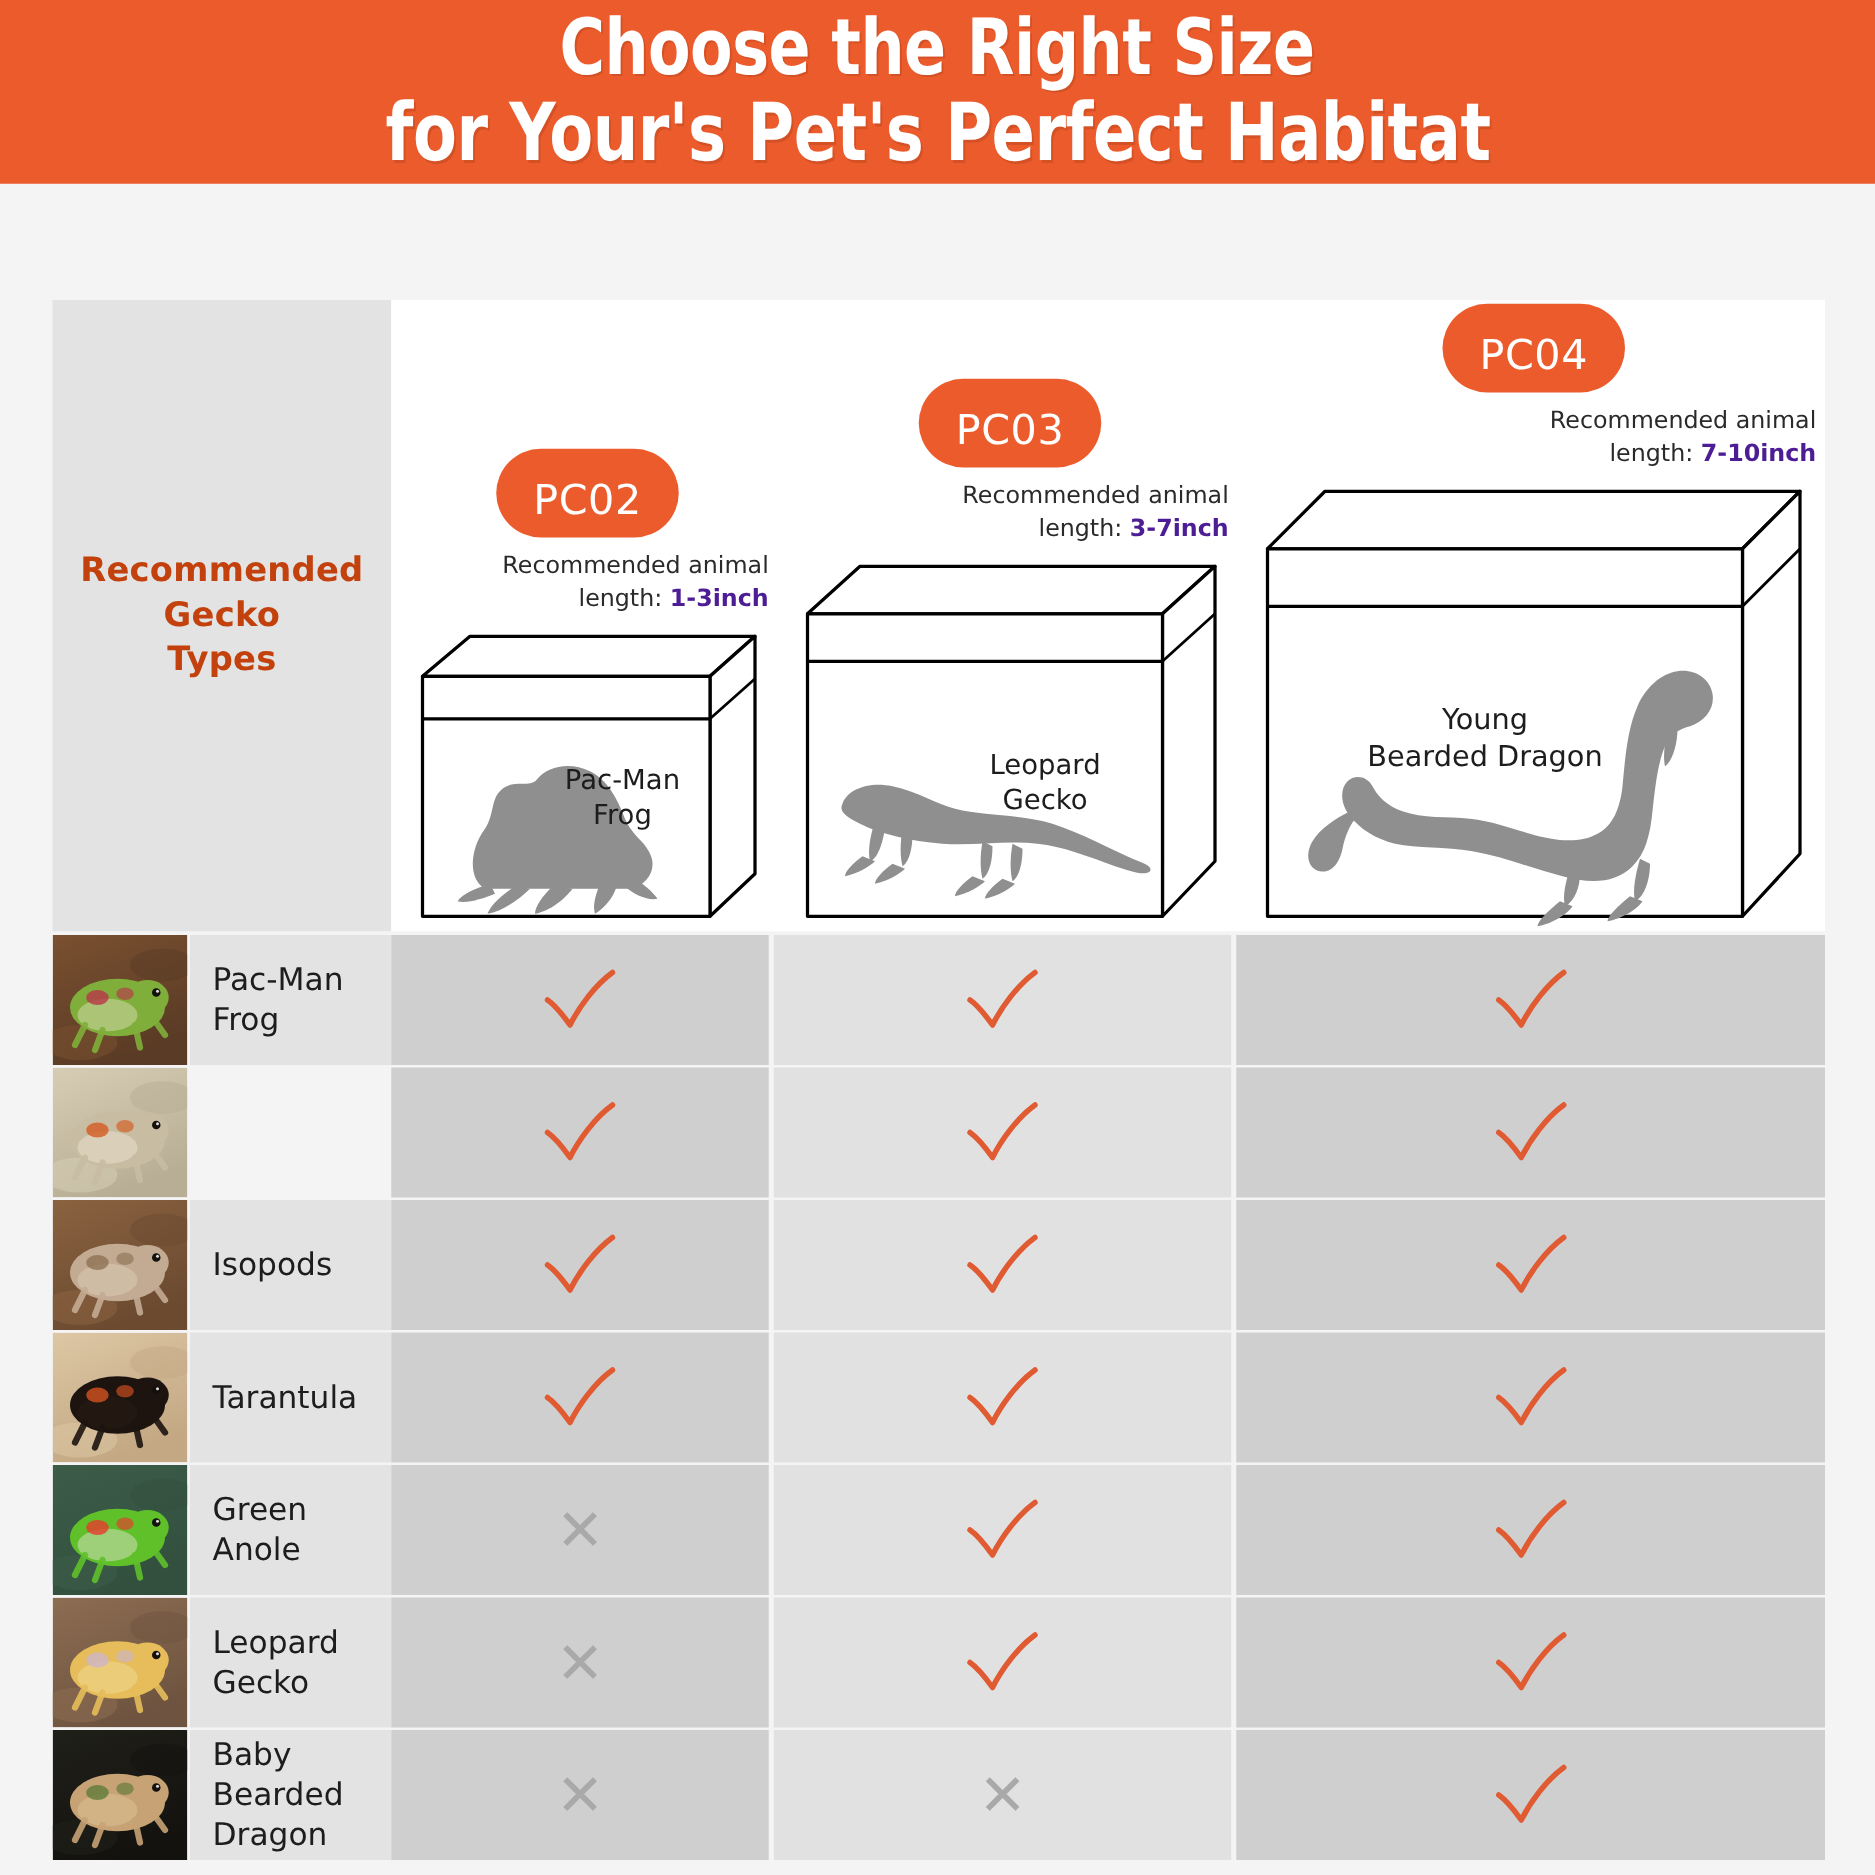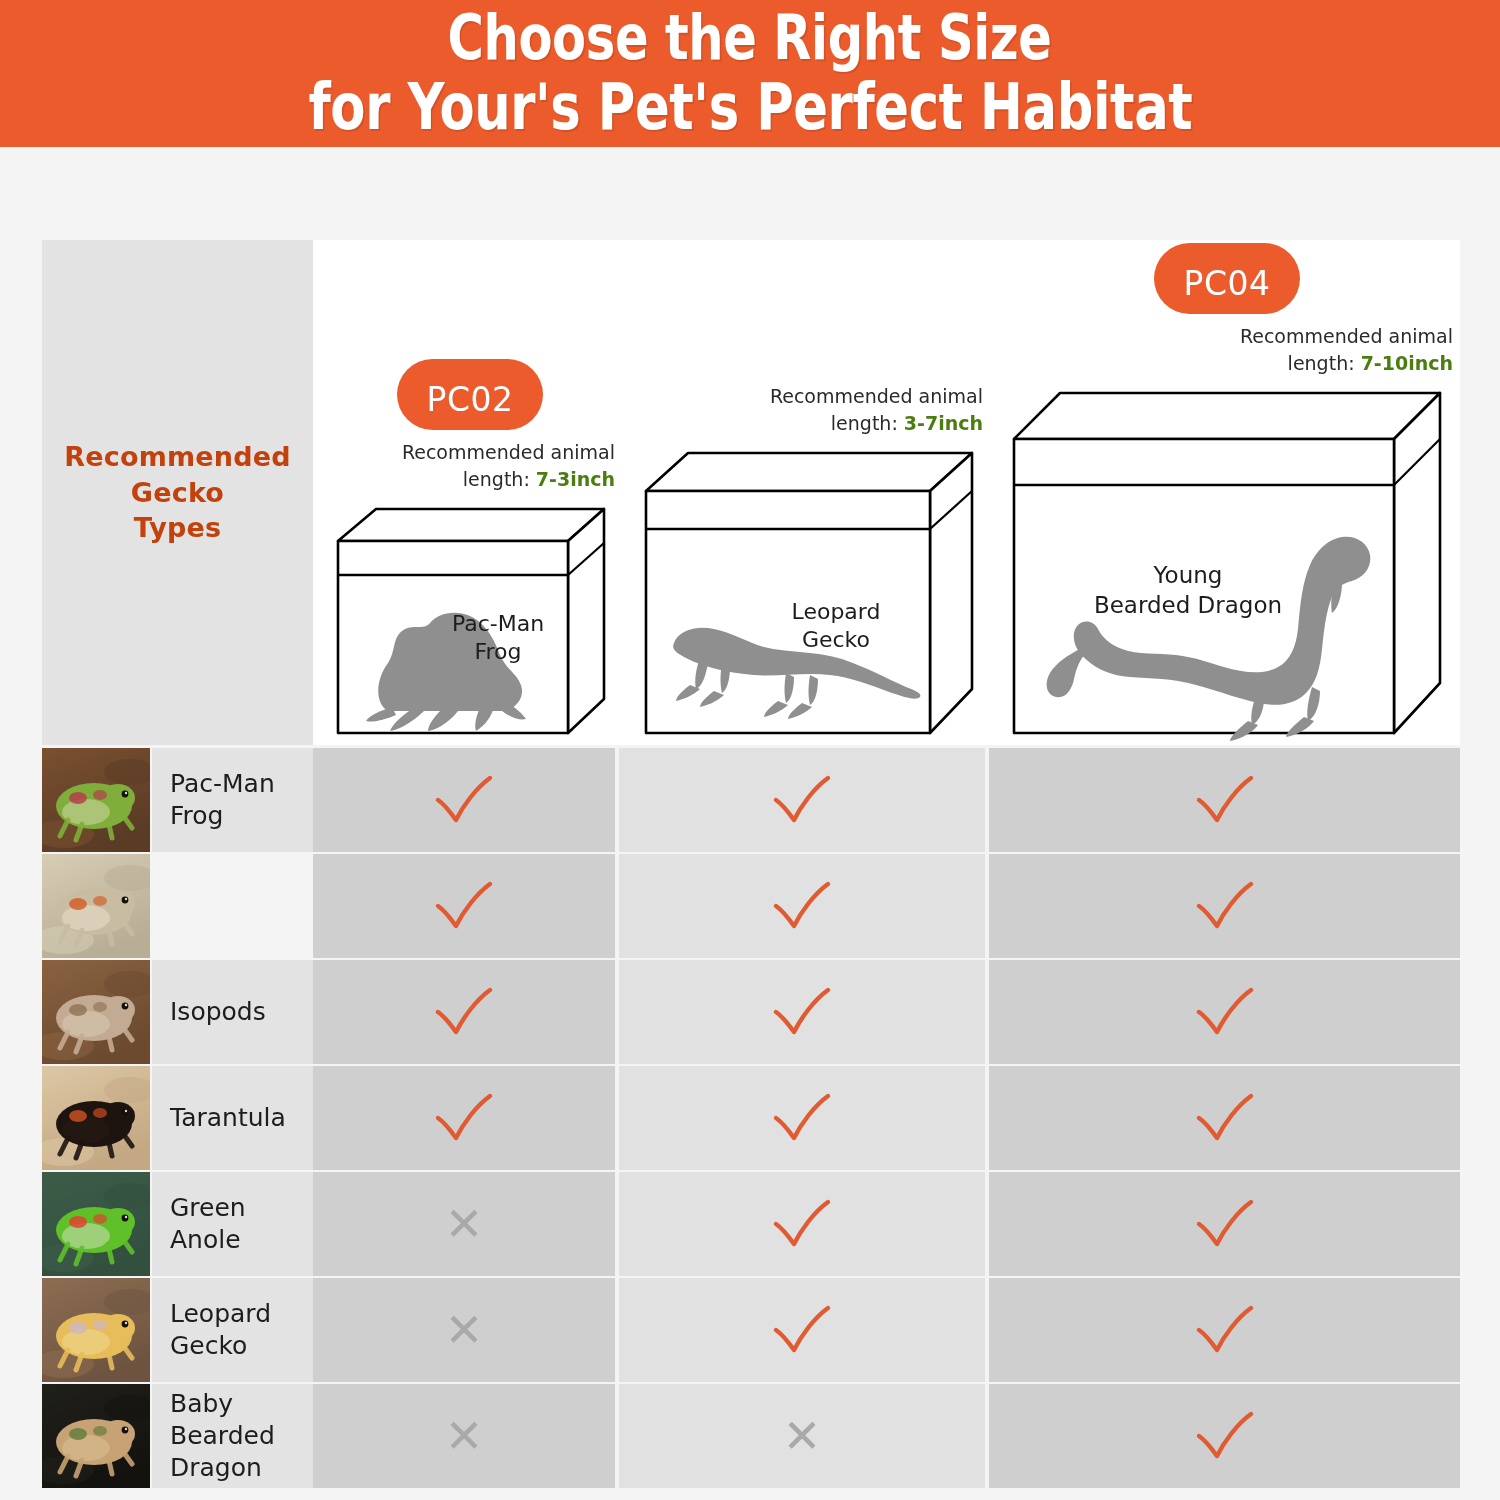--- a/index.html
+++ b/index.html
@@ -51,21 +51,21 @@
   .badge{
     background:#ec5b2b;color:#fff;border-radius:40px;
     font-size:33px;line-height:1;padding:24px 30px 14px;
     display:inline-block;letter-spacing:0.5px;
   }
   .badgewrap{text-align:center;}
   .rec{
     text-align:right;color:#2a2a2a;font-size:19px;line-height:1.42;
     margin-top:9px;white-space:nowrap;
   }
-  .rec b{font-weight:bold;color:#4d7c0f;}
+  .rec b{font-weight:bold;color:#4c1d95;}
   .boxsvg{display:block;margin:10px auto 0;}
 
   
   #table{position:absolute;left:42px;top:748px;width:1418px;}
   .row{position:relative;height:104px;margin-bottom:2px;}
   .cell-img{
     position:absolute;left:0;top:0;width:108px;height:104px;overflow:hidden;
   }
   .cell-img svg{display:block;width:108px;height:104px;}
   .cell-name{
@@ -107,21 +107,21 @@
   </div>
 
   <div id="boxpanel">
 
     <div class="sizegroup" style="left:12px;bottom:2px;width:290px;">
       <div class="badgewrap">
         <span class="badge">PC02</span>
       </div>
       <div class="rec">
         <span>Recommended animal</span><br>
-        <span>length: </span><b>7-3inch</b>
+        <span>length: </span><b>1-3inch</b>
       </div>
       <svg class="boxsvg" width="281" height="240" viewBox="0 0 281 240">
         <g fill="#ffffff" stroke="#000000" stroke-width="2.6" stroke-linejoin="round">
           <polygon points="8,38 46,6 274,6 238,38"></polygon>
           <polygon points="238,38 274,6 274,196 238,230"></polygon>
           <rect x="8" y="38" width="230" height="192"></rect>
           <line x1="8" y1="72" x2="238" y2="72" stroke-width="2.6"></line>
           <line x1="238" y1="72" x2="274" y2="40" stroke-width="2.2"></line>
         </g>
 
@@ -135,20 +135,23 @@
           <path d="M112,206 C104,214 98,222 98,228 C110,226 122,216 128,208 Z"></path>
           <path d="M150,204 C146,214 144,222 146,228 C156,222 162,212 164,204 Z"></path>
           <path d="M176,198 C184,204 192,210 196,216 C188,218 176,212 170,206 Z"></path>
         </g>
         <text x="168" y="128" font-family="DejaVu Sans, sans-serif" font-size="22" fill="#1d1d1d" text-anchor="middle">Pac-Man</text>
         <text x="168" y="156" font-family="DejaVu Sans, sans-serif" font-size="22" fill="#1d1d1d" text-anchor="middle">Frog</text>
       </svg>
     </div>
 
     <div class="sizegroup" style="left:320px;bottom:2px;width:350px;">
+      <div class="badgewrap">
+        <span class="badge">PC03</span>
+      </div>
       <div class="rec">
         <span>Recommended animal</span><br>
         <span>length: </span><b>3-7inch</b>
       </div>
       <svg class="boxsvg" width="341" height="296" viewBox="0 0 341 296">
         <g fill="#ffffff" stroke="#000000" stroke-width="2.6" stroke-linejoin="round">
           <polygon points="8,44 50,6 334,6 292,44"></polygon>
           <polygon points="292,44 334,6 334,242 292,286"></polygon>
           <rect x="8" y="44" width="284" height="242"></rect>
           <line x1="8" y1="82" x2="292" y2="82" stroke-width="2.6"></line>

